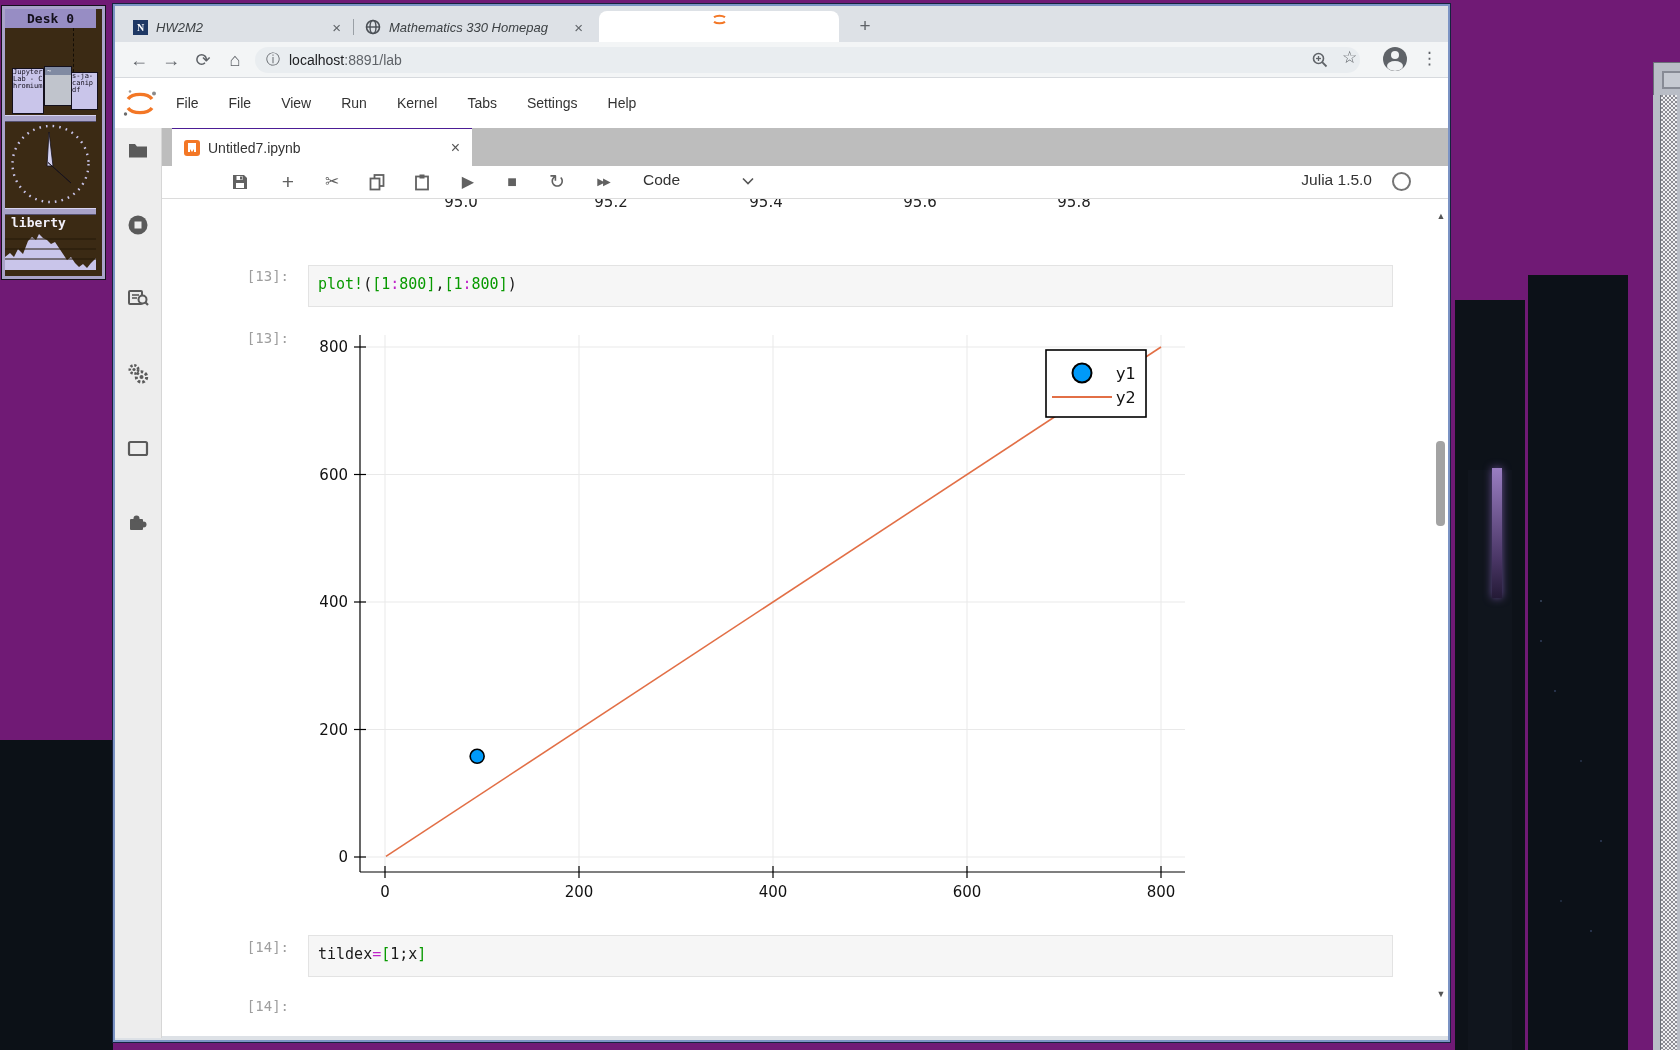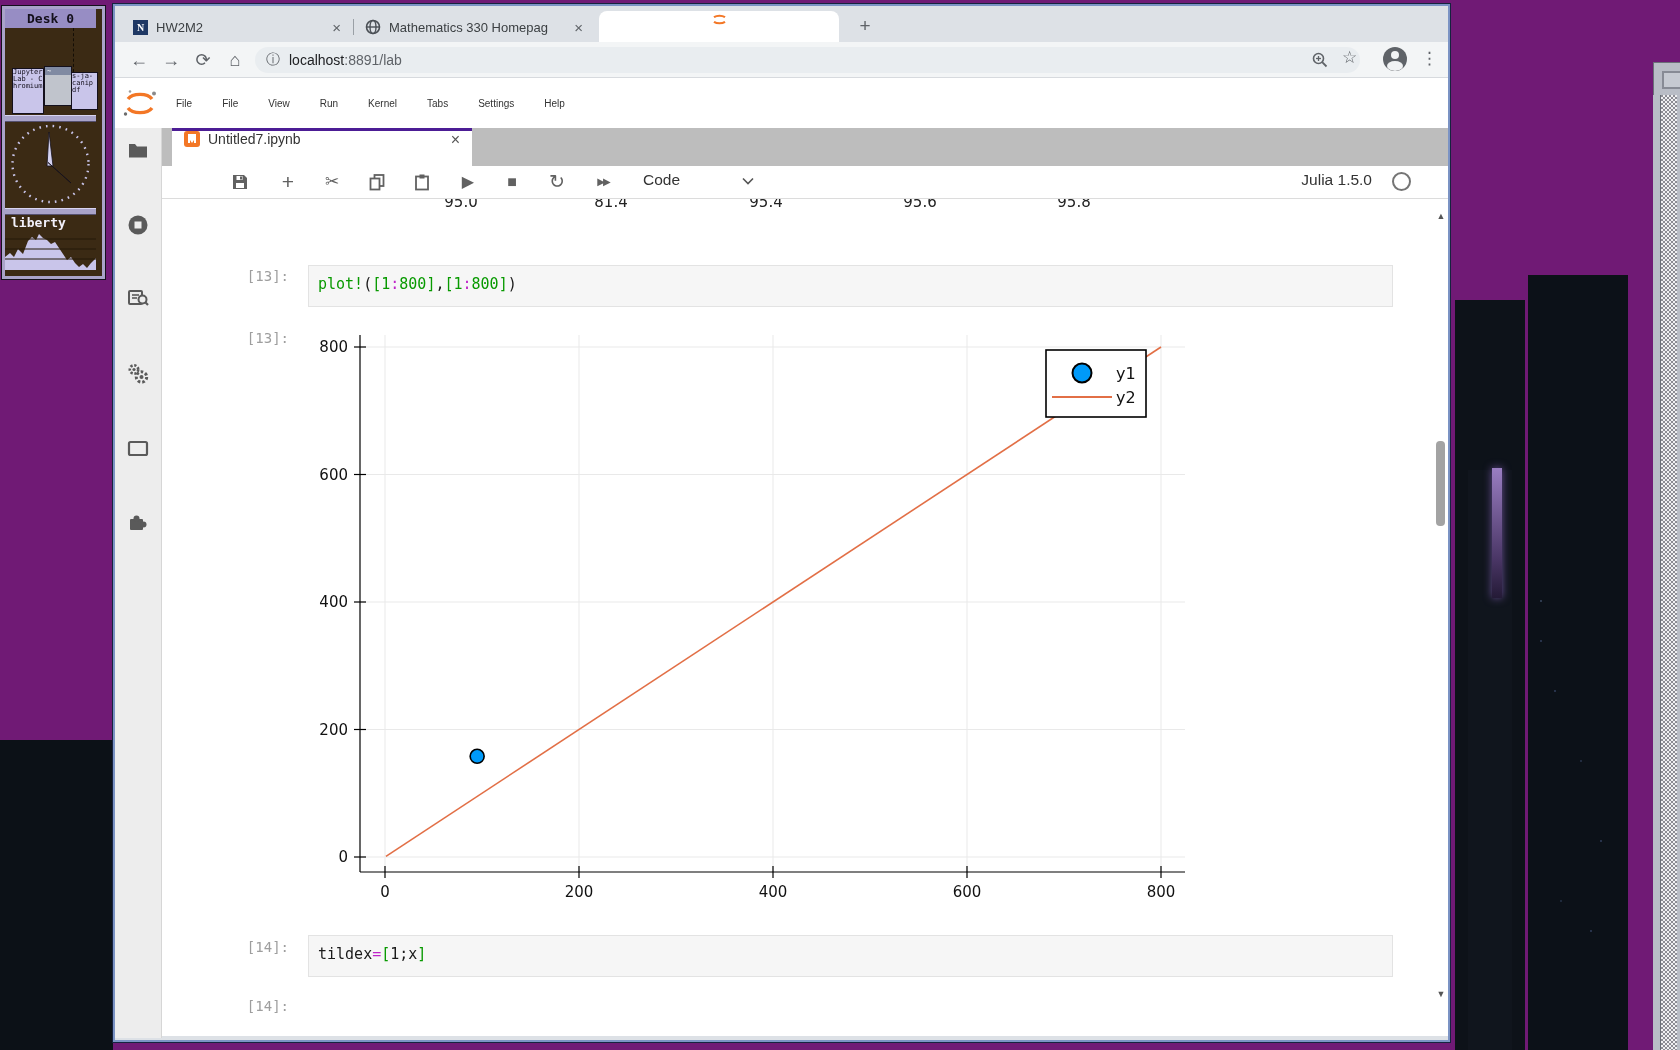--- a/index.html
+++ b/index.html
@@ -26,42 +26,42 @@
   #xwin .rail{position:absolute;left:0;top:33px;width:7px;height:955px;background:#b9bdc6;border-right:1px solid #6b6f78;}
   #xwin .checker{position:absolute;left:8px;top:33px;width:16px;height:955px;
      background:conic-gradient(#f0f0f2 25%,#8c8c94 0 50%,#f0f0f2 0 75%,#8c8c94 0) 0 0/4px 4px;}
   #xwin .rail2{position:absolute;left:24px;top:33px;width:3px;height:955px;background:#b9bdc6;}
   
   #browser{left:113px;top:4px;width:1337px;height:1038px;border:2px solid #7b93c4;
      box-shadow:0 0 0 1px #16233f;background:#dde1e6;z-index:5;box-sizing:border-box;}
   
   #tabstrip{left:0;top:0;width:1333px;height:36px;background:#dde1e6;}
   .ctab{position:absolute;top:7px;height:28px;display:flex;align-items:center;gap:8px;padding:0 10px;box-sizing:border-box;}
-  .ctab .t{font-size:13px;color:#3c4043;white-space:nowrap;overflow:hidden;flex:1;}
+  .ctab .t{font-size:13px;color:#3c4043;white-space:nowrap;overflow:hidden;flex:1;font-style:italic;}
   .ctab .x{font-size:15px;color:#5f6368;line-height:15px;}
   .ctab.active{top:5px;height:31px;background:#fff;border-radius:8px 8px 0 0;}
   .tabdiv{position:absolute;top:13px;width:1px;height:16px;background:#9aa0a6;}
   .favN{width:15px;height:15px;background:#1f3864;color:#fff;font:bold 10px/15px "Liberation Serif",serif;text-align:center;flex:0 0 15px;}
   
   #urlbar{left:0;top:36px;width:1333px;height:36px;background:#f3f5f6;border-bottom:1px solid #d7dade;box-sizing:border-box;}
   .navic{position:absolute;top:6px;width:24px;height:24px;color:#5f6368;font-size:18px;line-height:24px;text-align:center;}
   #pill{position:absolute;left:140px;top:5px;width:1105px;height:26px;border-radius:13px;background:#e9edf0;}
   #urltext{position:absolute;left:34px;top:5px;font-size:14px;color:#202124;white-space:nowrap;}
   #urltext .dim{color:#5f6368;}
   .avatar{position:absolute;left:1268px;top:5px;width:24px;height:24px;border-radius:50%;background:#5f6368;overflow:hidden;}
   .avatar:before{content:"";position:absolute;left:8px;top:4px;width:8px;height:8px;border-radius:50%;background:#f1f3f4;}
   .avatar:after{content:"";position:absolute;left:4px;top:14px;width:16px;height:10px;border-radius:50%;background:#f1f3f4;}
   
   #menubar{left:0;top:72px;width:1333px;height:50px;background:#fff;}
   #menu-items{position:absolute;left:46px;top:0;height:50px;display:flex;align-items:center;}
-  #menu-items span{padding:0 15px;font-size:10px;color:#333;}
+  #menu-items span{padding:0 15px;font-size:14px;color:#333;}
   #sidebar{left:0;top:122px;width:47px;height:910px;background:#ededed;border-right:1px solid #d6d6d6;box-sizing:border-box;}
   .sbic{position:absolute;left:11px;width:24px;height:24px;color:#5a5a5a;}
   #dockbar{left:47px;top:122px;width:1286px;height:38px;background:#bdbdbd;}
-  #nbtab{position:absolute;left:10px;top:0;width:300px;height:38px;background:#fff;border-top:3px solid #4c1d95;box-sizing:border-box;display:flex;gap:8px;padding:0 12px;}
+  #nbtab{position:absolute;left:10px;top:0;width:300px;height:38px;background:#fff;border-top:1px solid #4c1d95;box-sizing:border-box;display:flex;align-items:center;gap:8px;padding:0 12px;}
   #nbtab .t{font-size:14px;color:#333;flex:1;}
   #nbtab .x{font-size:16px;color:#555;}
   .nbicon{width:16px;height:16px;background:#F37726;border-radius:3px;position:relative;flex:0 0 16px;}
   .nbicon:before{content:"";position:absolute;left:4px;top:3px;width:8px;height:9px;background:#fff;}
   .nbicon:after{content:"";position:absolute;left:6px;top:9px;border-left:2px solid #F37726;border-right:2px solid #F37726;border-top:3px solid #fff;width:0;}
   #nbtoolbar{left:47px;top:160px;width:1286px;height:33px;background:#fff;border-bottom:1px solid #dcdcdc;box-sizing:border-box;}
   .tbic{position:absolute;top:3px;width:26px;height:26px;color:#616161;font-size:16px;line-height:26px;text-align:center;}
   #kernel-name{position:absolute;right:76px;top:5px;font-size:15.5px;color:#333;}
   #kernel-status{position:absolute;right:37px;top:6px;width:15px;height:15px;border:2px solid #757575;border-radius:50%;}
   #content{left:47px;top:193px;width:1273px;height:837px;background:#fff;overflow:hidden;}
@@ -292,21 +292,21 @@
             <polyline points="1,1.5 6,6.5 11,1.5" fill="none" stroke="#555" stroke-width="1.6"></polyline>
           </svg>
       </span>
       <span id="kernel-name">Julia 1.5.0</span>
       <span id="kernel-status"></span>
     </div>
 
     <div id="content" class="abs">
 
       <span class="cliplab" style="left:299px;">95.0</span>
-      <span class="cliplab" style="left:449px;">81.4</span>
+      <span class="cliplab" style="left:449px;">95.2</span>
       <span class="cliplab" style="left:604px;">95.4</span>
       <span class="cliplab" style="left:758px;">95.6</span>
       <span class="cliplab" style="left:912px;">95.8</span>
 
       <div class="prompt" style="top:69px;">[13]:</div>
       <div class="inbox" style="top:66px;">
         <div class="code"><span class="tok-g">plot!</span><span class="tok-k">(</span><span class="tok-g">[</span><span class="tok-g">1</span><span class="tok-p">:</span><span class="tok-g">800</span><span class="tok-g">]</span><span class="tok-k">,</span><span class="tok-g">[</span><span class="tok-g">1</span><span class="tok-p">:</span><span class="tok-g">800</span><span class="tok-g">]</span><span class="tok-k">)</span></div>
       </div>
       <div class="prompt" style="top:131px;">[13]:</div>
 

